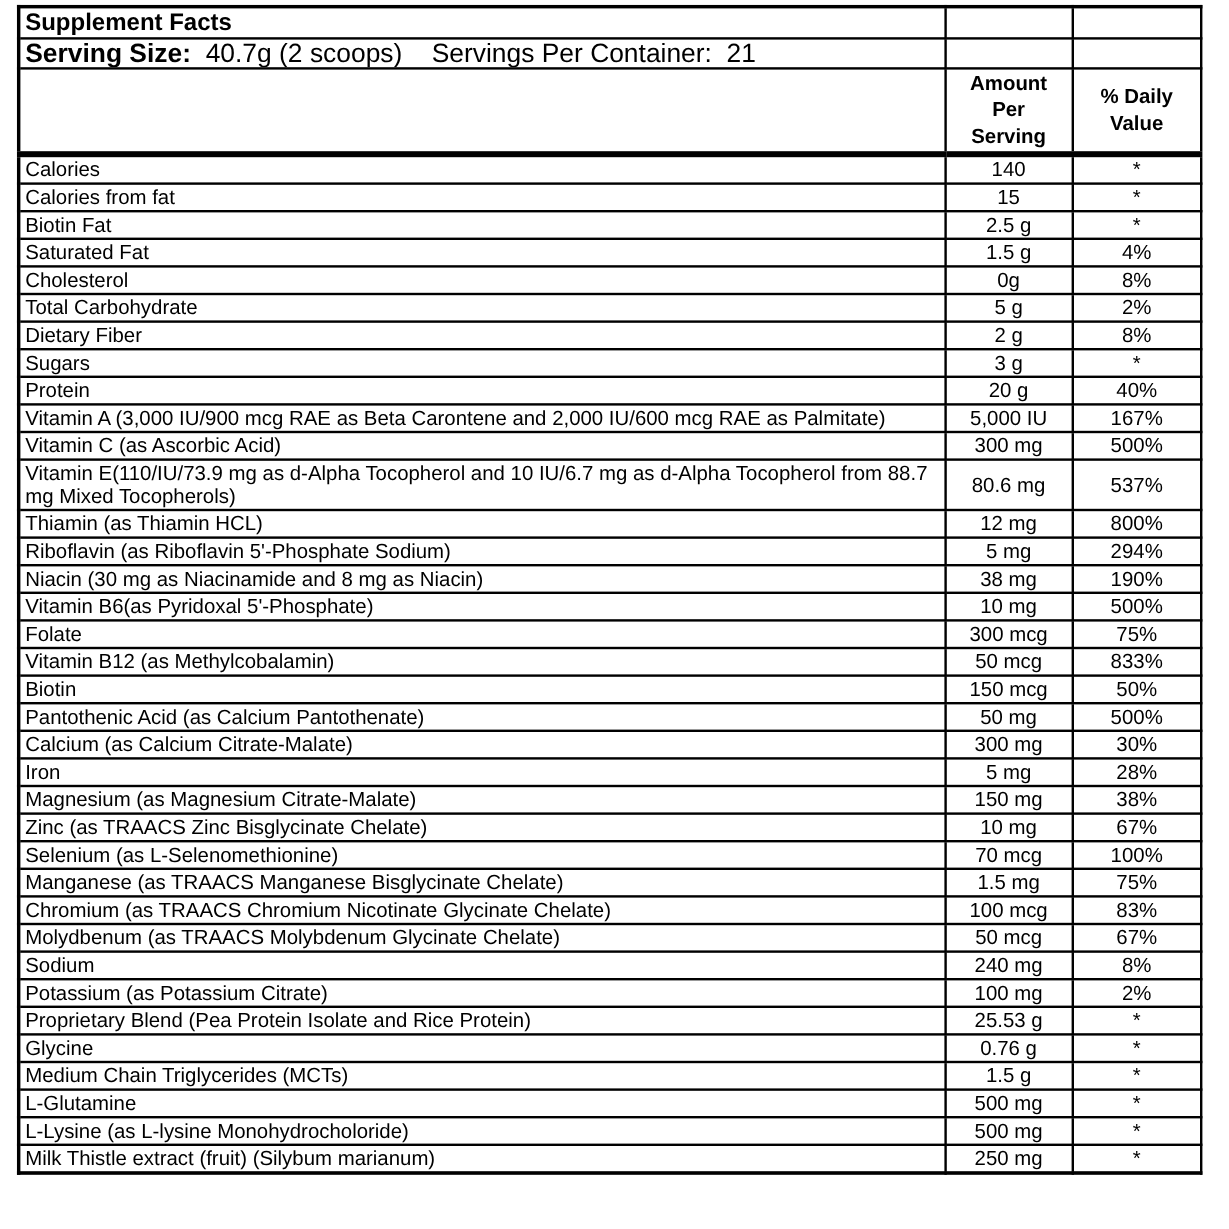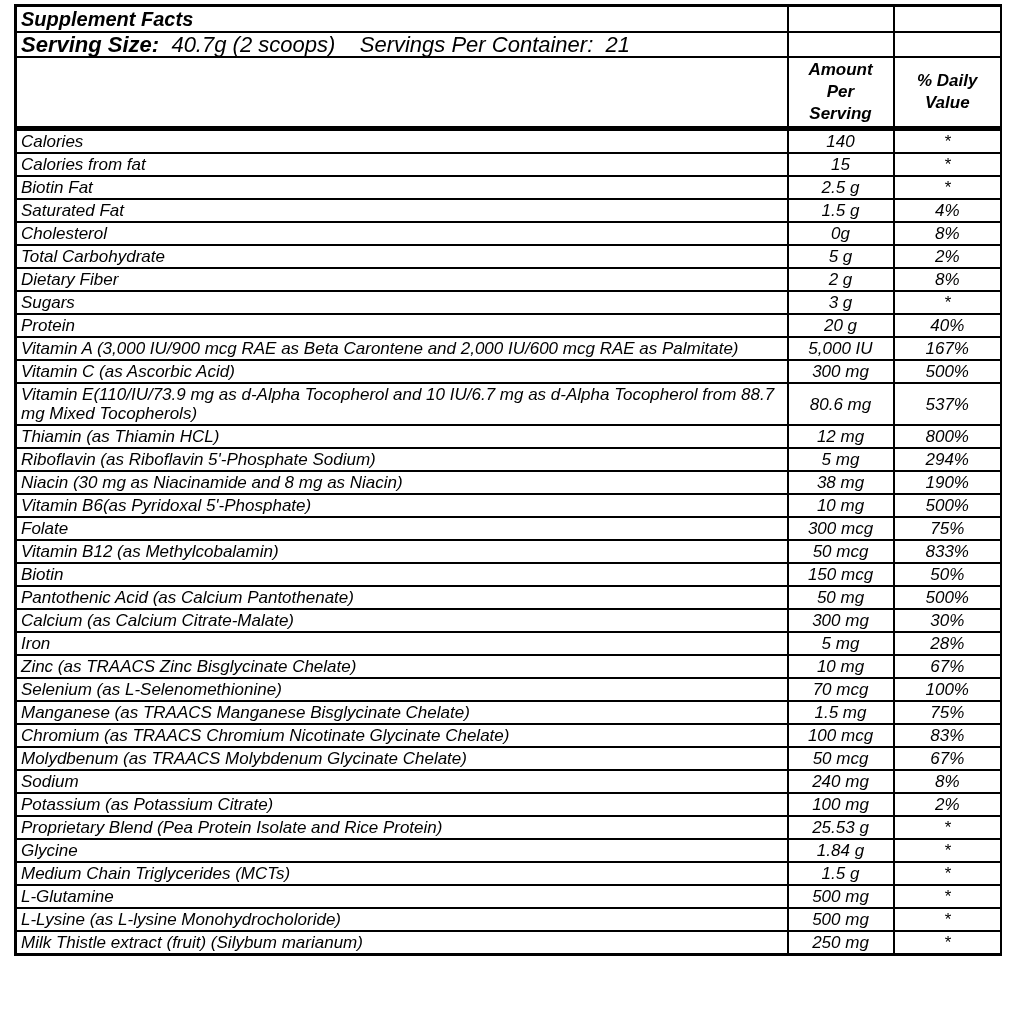--- a/index.html
+++ b/index.html
@@ -17,21 +17,20 @@
     top: 4px;
     left: 14px;
     width: 988px;
     height: 1020px;
     overflow: hidden;
   }
   table.facts {
     border-collapse: collapse;
     width: 986px;
     table-layout: fixed;
-    font-style: italic;
   }
   table.facts td, table.facts th {
     border: 2px solid #000;
     padding: 1px 5px;
     vertical-align: middle;
     overflow: hidden;
   }
   
   table.facts { border: 3px solid #000; }
   
@@ -242,20 +241,25 @@
     <td class="col-amount">300 mg</td>
     <td class="col-dv">30%</td>
   </tr>
 
   <tr>
     <td class="name-cell">Iron</td>
     <td class="col-amount">5 mg</td>
     <td class="col-dv">28%</td>
   </tr>
 
+  <tr>
+    <td class="name-cell">Magnesium (as Magnesium Citrate-Malate)</td>
+    <td class="col-amount">150 mg</td>
+    <td class="col-dv">38%</td>
+  </tr>
 
   <tr>
     <td class="name-cell">Zinc (as TRAACS Zinc Bisglycinate Chelate)</td>
     <td class="col-amount">10 mg</td>
     <td class="col-dv">67%</td>
   </tr>
 
   <tr>
     <td class="name-cell">Selenium (as L-Selenomethionine)</td>
     <td class="col-amount">70 mcg</td>
@@ -293,21 +297,21 @@
   </tr>
 
   <tr>
     <td class="name-cell">Proprietary Blend (Pea Protein Isolate and Rice Protein)</td>
     <td class="col-amount">25.53 g</td>
     <td class="col-dv">*</td>
   </tr>
 
   <tr>
     <td class="name-cell">Glycine</td>
-    <td class="col-amount">1.84 g</td>
+    <td class="col-amount">0.76 g</td>
     <td class="col-dv">*</td>
   </tr>
 
   <tr>
     <td class="name-cell">Medium Chain Triglycerides (MCTs)</td>
     <td class="col-amount">1.5 g</td>
     <td class="col-dv">*</td>
   </tr>
 
   <tr>

